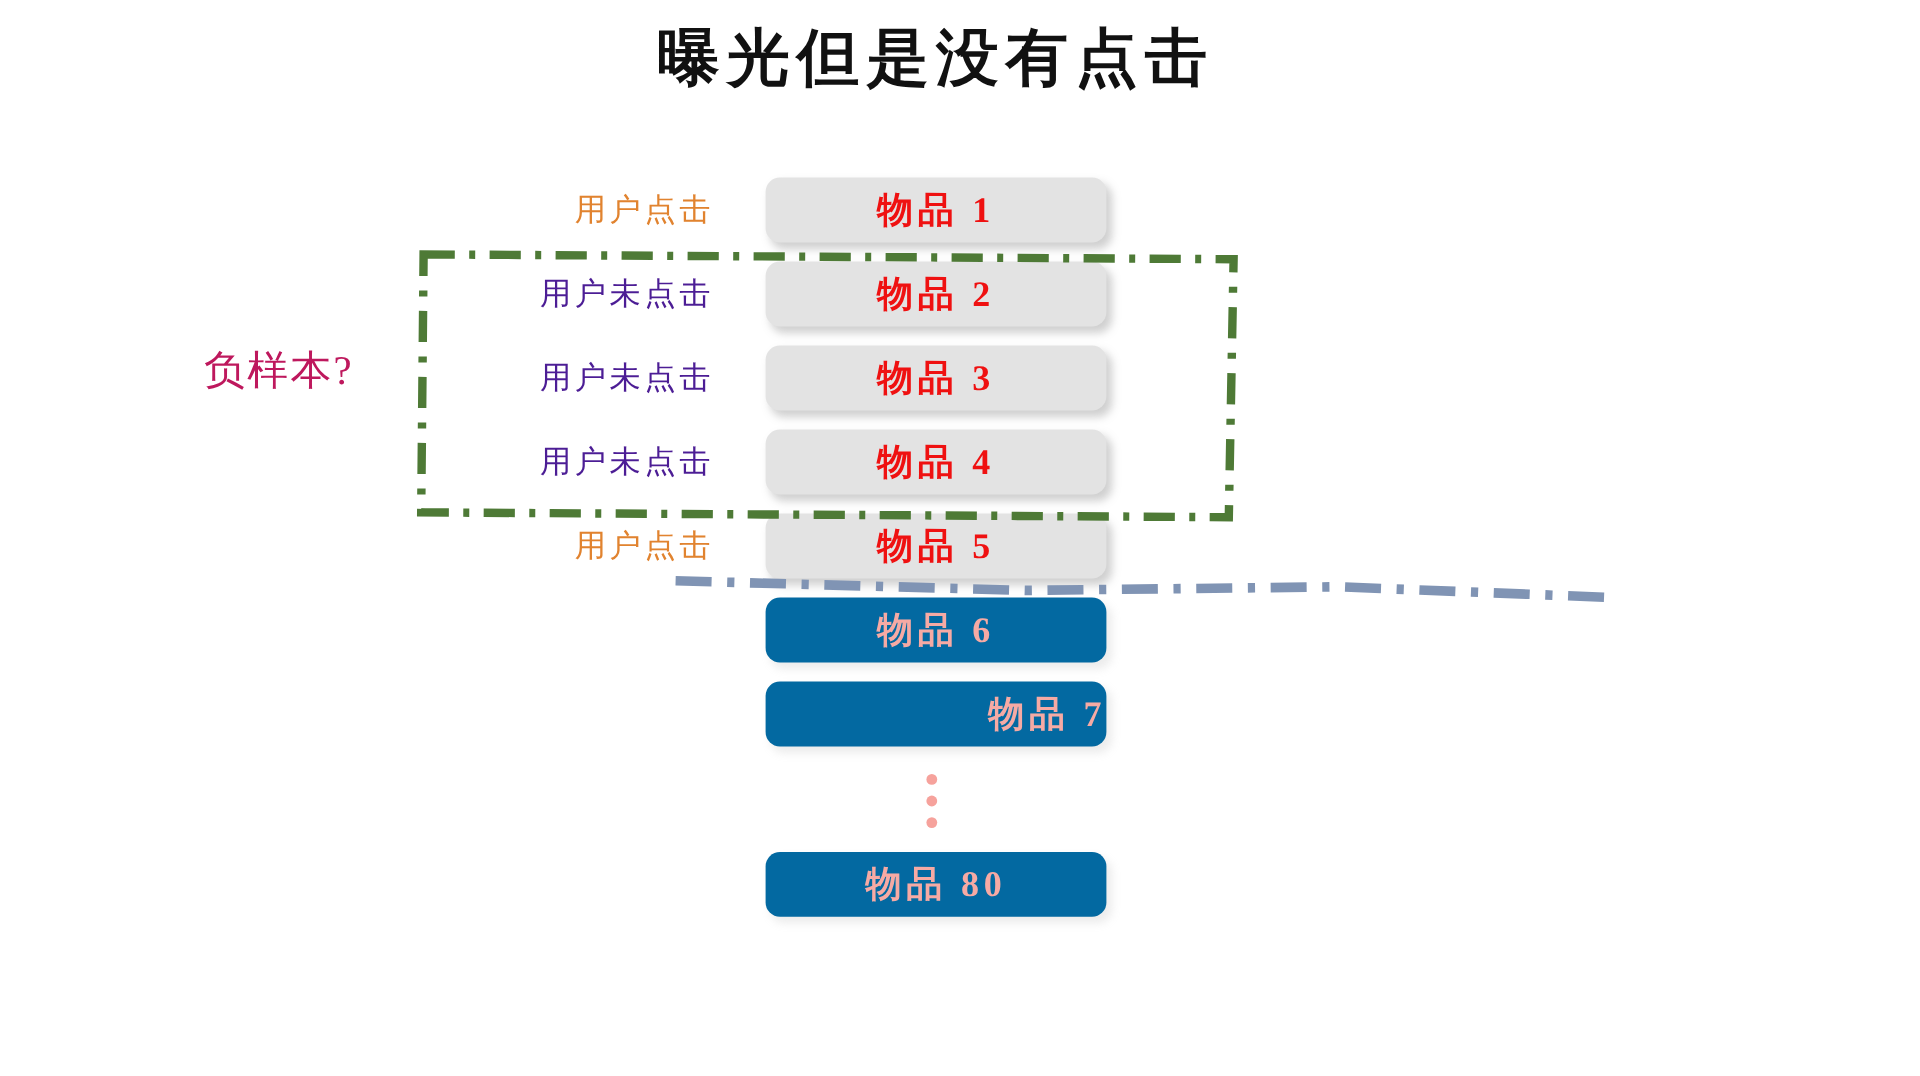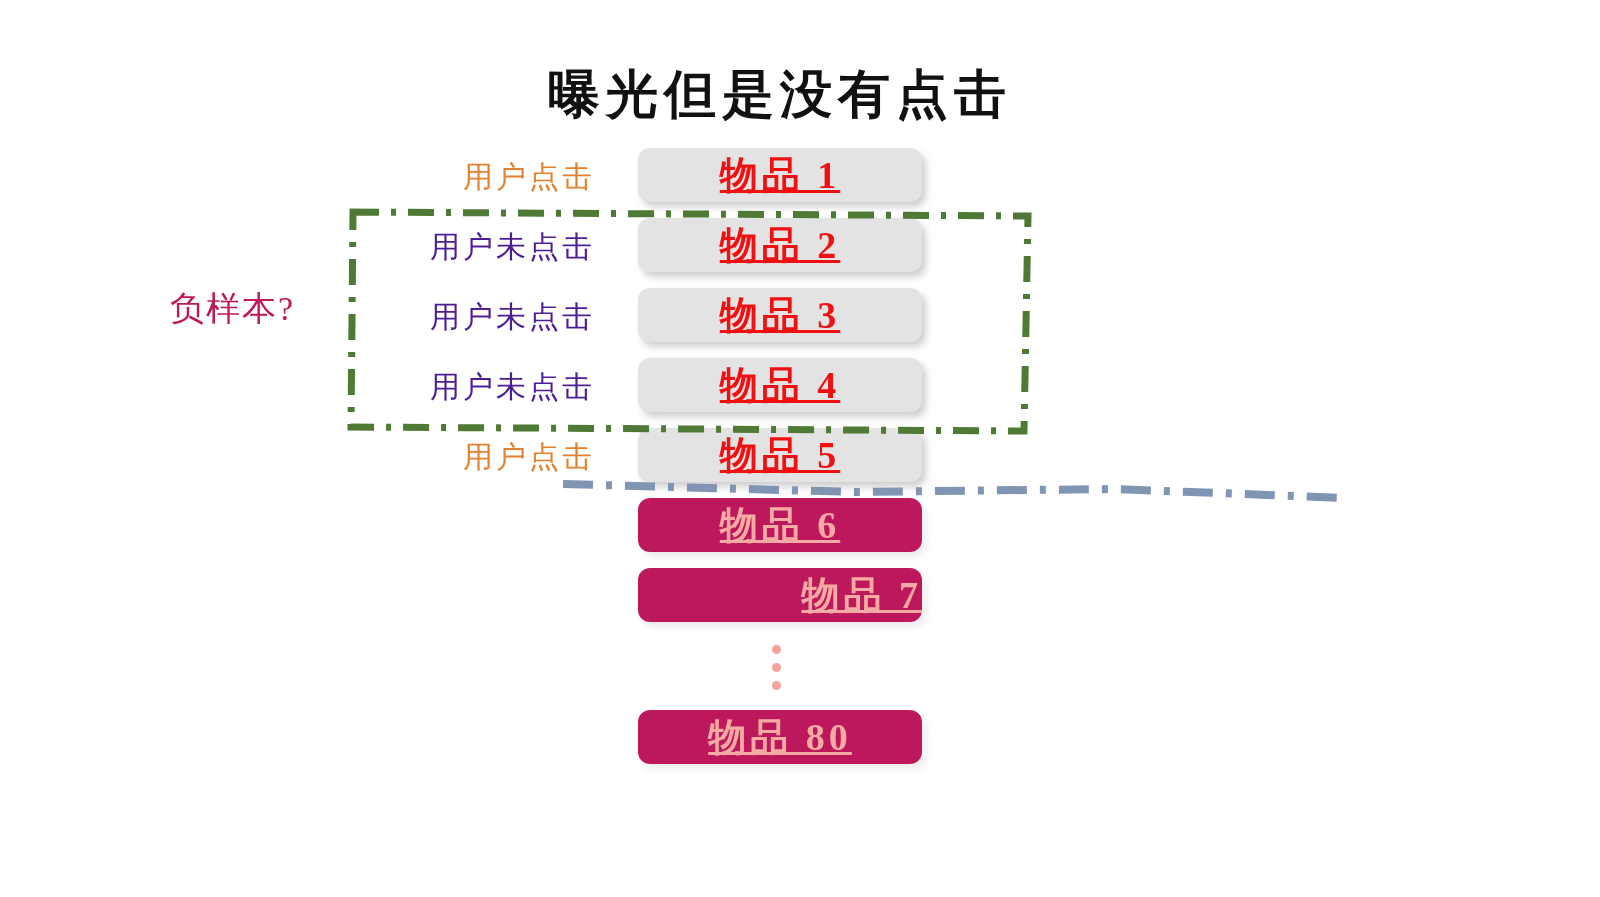--- a/index.html
+++ b/index.html
@@ -24,60 +24,58 @@
     left: 0;
     top: 14px;
     width: 1560px;
     text-align: center;
     font-size: 52px;
     font-weight: bold;
     letter-spacing: 6px;
     color: #111111;
     font-family: Liberation Serif, serif;
     white-space: nowrap;
-    margin-top: 46px;
   }
 
   
   .card {
     position: absolute;
     left: 638px;
     width: 284px;
     height: 54px;
     border-radius: 12px;
     background: #e3e3e3;
     box-shadow: 4px 5px 7px rgba(130,130,130,0.38);
     display: flex;
     align-items: center;
     justify-content: center;
     box-sizing: border-box;
   }
   .card .card-label {
-    font-size: 38px;
+    font-size: 30px;
     font-weight: bold;
     color: #ef1111;
     letter-spacing: 4px;
     white-space: nowrap;
     font-family: "Liberation Serif", "DejaVu Serif", serif;
-    text-decoration: underline;
   }
   .card.faded {
-    background: #be185d;
+    background: #0369a1;
     box-shadow: 4px 5px 7px rgba(170,170,170,0.22);
   }
   .card.faded .card-label {
     color: #f6aaa4;
   }
 
   
   .row-note {
     position: absolute;
     width: 240px;
     text-align: right;
-    font-size: 30px;
+    font-size: 26px;
     letter-spacing: 3px;
     white-space: nowrap;
     font-family: "Liberation Serif", "DejaVu Serif", serif;
   }
   .row-note.clicked  { color: #e1832f; }
   .row-note.notclick { color: #4c1d95; }
 
   
   #ellipsis {
     position: absolute;

